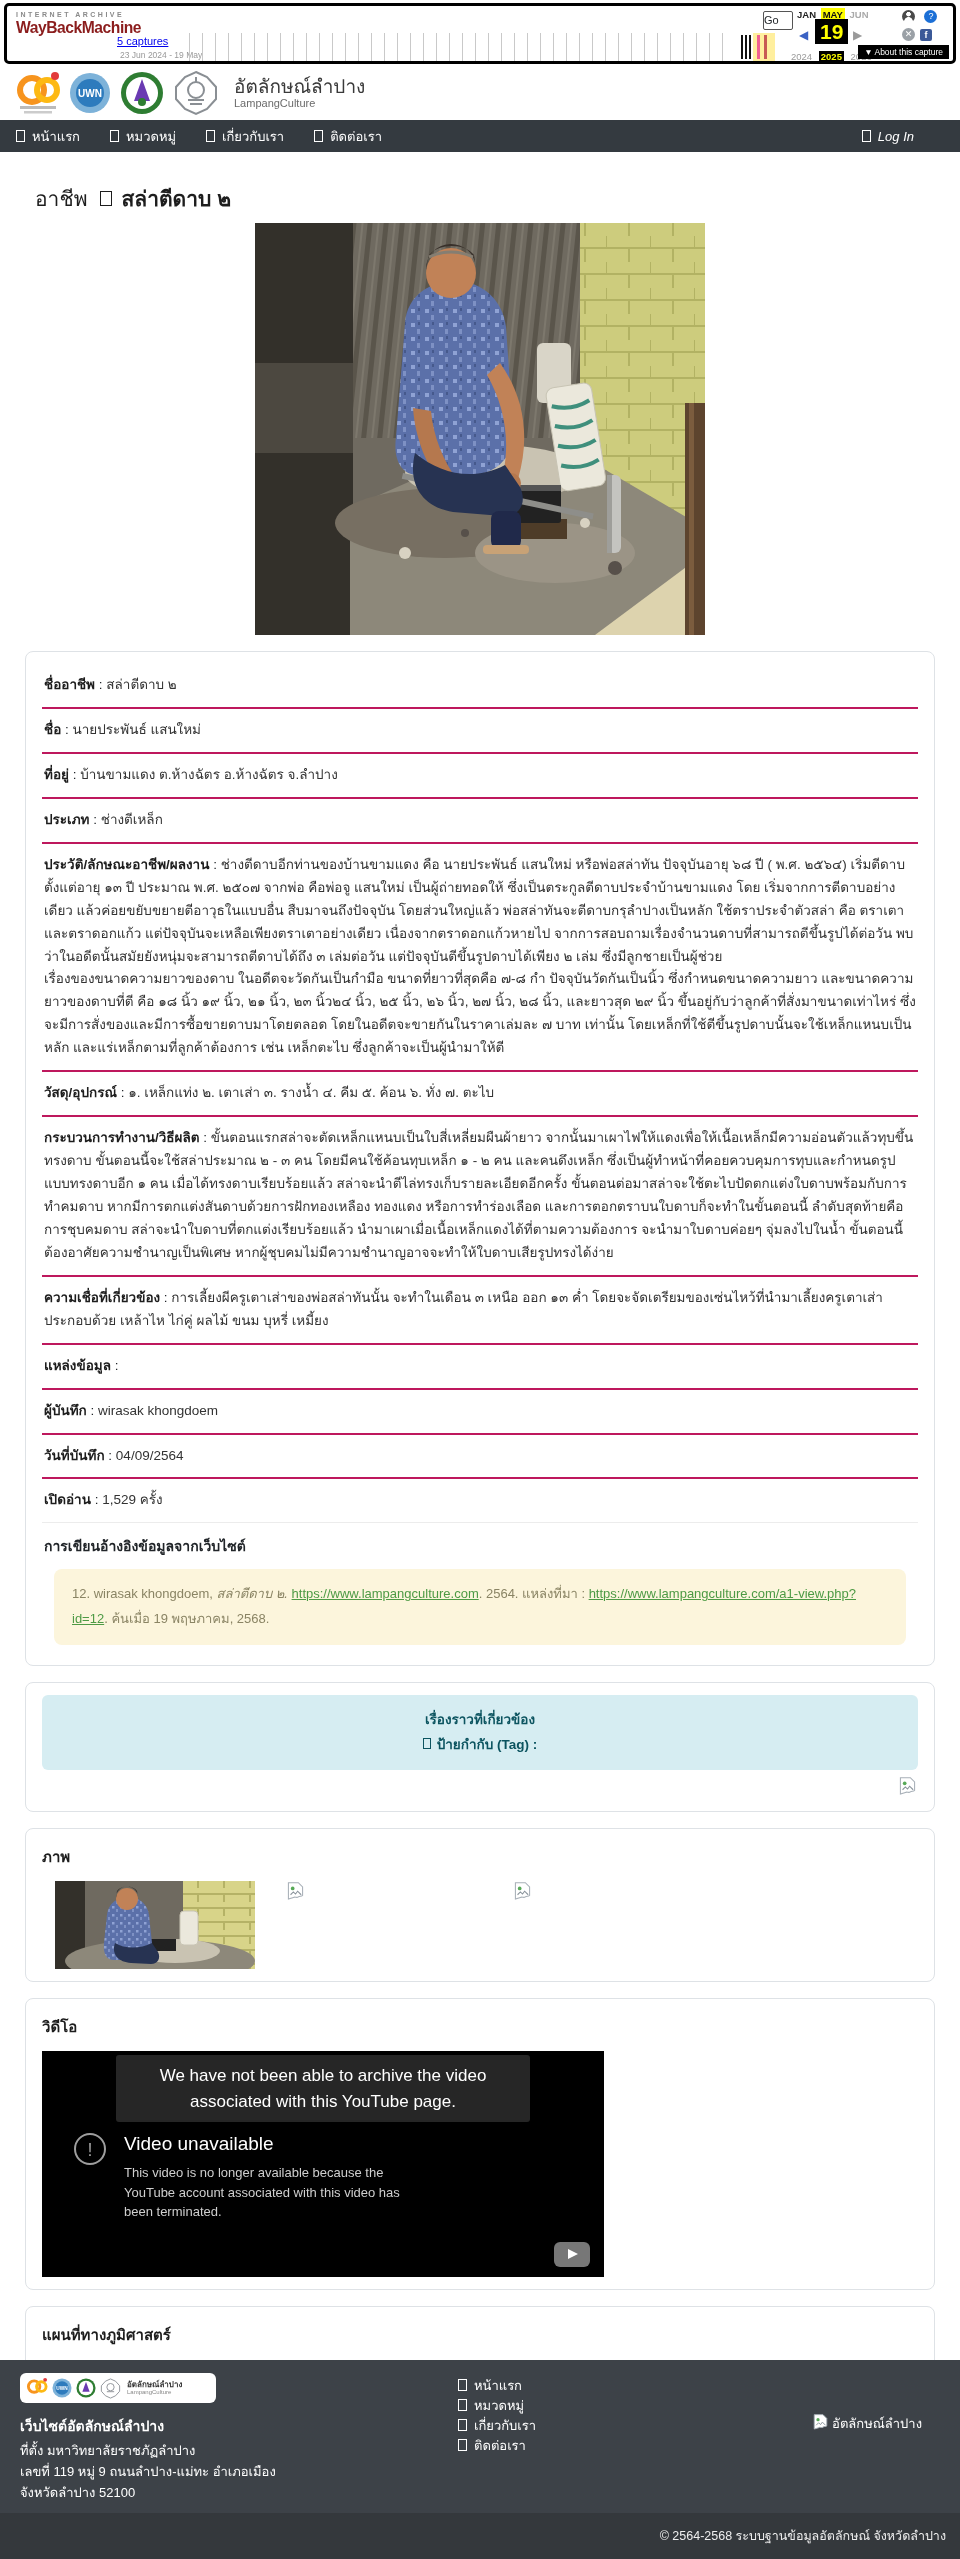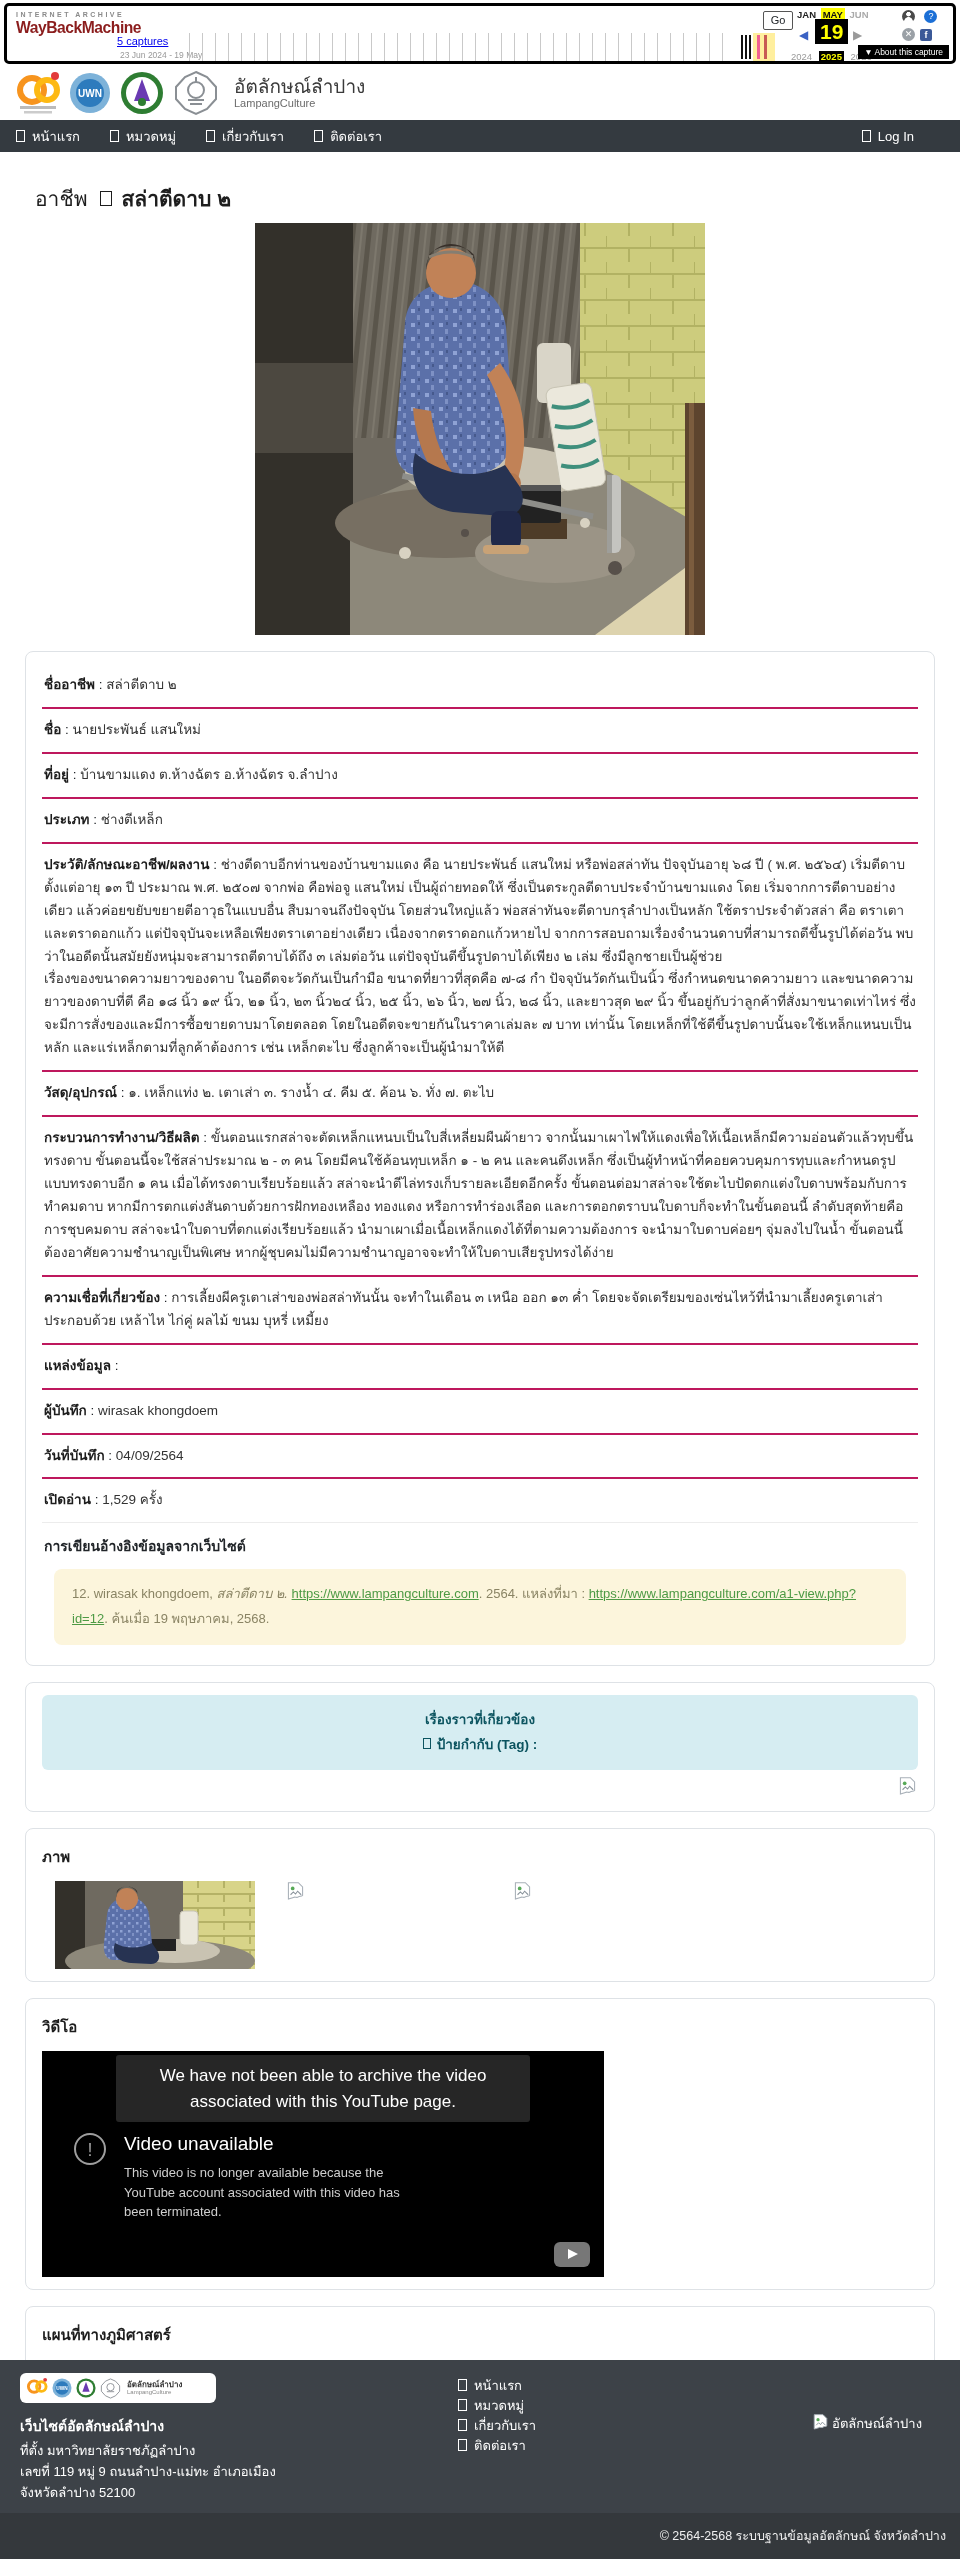--- a/index.html
+++ b/index.html
@@ -10,21 +10,21 @@
     background:#fff; color:#212529;
     font-family:"Liberation Sans","DejaVu Sans",sans-serif;
   }
 
   
   .wb { position:relative; margin:3px 4px 2px; height:61px; border:3px solid #000; border-radius:5px; background:#fff; }
   .wb-logo { position:absolute; left:9px; top:5px; width:150px; }
   .wb-ia { font-size:7px; letter-spacing:2.5px; color:#8a8a8a; font-weight:bold; }
   .wb-wm { font-size:17px; font-weight:bold; color:#8b1d1d; letter-spacing:-0.5px; transform:scaleX(.92); transform-origin:left; white-space:nowrap; }
   .wb-url { position:absolute; left:107px; top:5px; width:646px; height:19px; border:1px solid #6b6b6b; font-size:12px; padding:1px 6px; font-family:"Liberation Sans",sans-serif; }
-  .wb-go { position:absolute; left:756px; top:5px; width:30px; height:19px; border:1px solid #555; background:#fff; font-size:11px; line-height:16px; text-align:center; border-radius:2px; }
+  .wb-go { position:absolute; left:756px; top:5px; width:30px; height:19px; border:1px solid #555; background:#fff; font-size:11px; line-height:16px; border-radius:2px; }
   .wb-captures { position:absolute; left:110px; top:29px; font-size:11px; color:#0000ee; text-decoration:underline; }
   .wb-range { position:absolute; left:113px; top:44px; font-size:8.5px; color:#999; }
   .wb-spark { position:absolute; left:182px; top:27px; width:545px; height:28px;
     background-image:repeating-linear-gradient(90deg,#c9c9c9 0 1px,transparent 1px 13px); }
   .wb-cluster { position:absolute; left:728px; top:27px; height:28px; width:52px; }
   .wb-cluster .bar { position:absolute; top:2px; width:2px; height:24px; background:#111; }
   .wb-yellowwin { position:absolute; left:18px; top:0; width:22px; height:28px; background:#ffef9e; }
   .wb-yellowwin .pbar { position:absolute; top:2px; width:3px; height:24px; }
   .wb-months { position:absolute; left:788px; top:2px; font-size:9.5px; font-weight:bold; width:86px; }
   .wb-months span { display:inline-block; padding:1px 2px; }
@@ -52,21 +52,21 @@
   
   .site-header { height:54px; display:flex; align-items:center; padding-left:16px; gap:9px; background:#fff; }
   .logo { flex:0 0 auto; }
   .hdr-title { margin-left:6px; line-height:1.1; }
   .hdr-title .t1 { font-size:19px; color:#3a3a3a; }
   .hdr-title .t2 { font-size:11px; color:#6b6b6b; }
 
   
   .navbar { height:32px; background:#343a40; display:flex; align-items:center; padding:0 16px; color:#fff; font-size:13px; }
   .nav-item { display:flex; align-items:center; margin-right:30px; color:#fff; cursor:pointer; }
-  .nav-login { margin-left:auto; display:flex; align-items:center; }
+  .nav-login { margin-left:auto; display:flex; align-items:center;font-style:italic; }
   .tofu { display:inline-block; width:9px; height:12px; border:1px solid currentColor; margin-right:7px; flex:0 0 auto; }
 
   
   .main { padding:0 25px; }
   h1.page-title { font-size:21px; font-weight:normal; margin:30px 0 8px 10px; color:#1d1d1d; display:flex; align-items:center; }
   h1.page-title .tofu { width:12px; height:15px; margin:0 10px 0 12px; }
   h1.page-title b { font-weight:bold; }
   .photo-wrap { text-align:center; margin:6px 0 12px; }
   .card { background:#fff; border:1px solid #dee2e6; border-radius:8px; padding:12px 16px; }
   .card + .card { margin-top:16px; }

